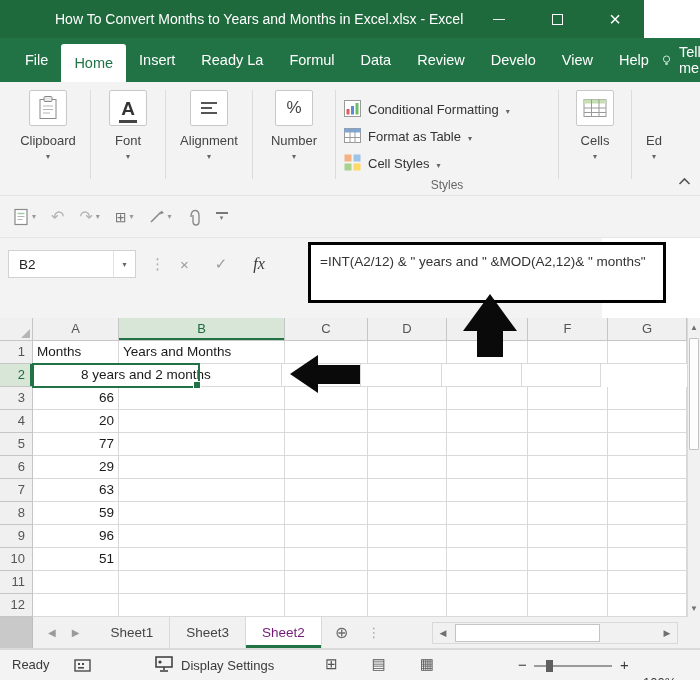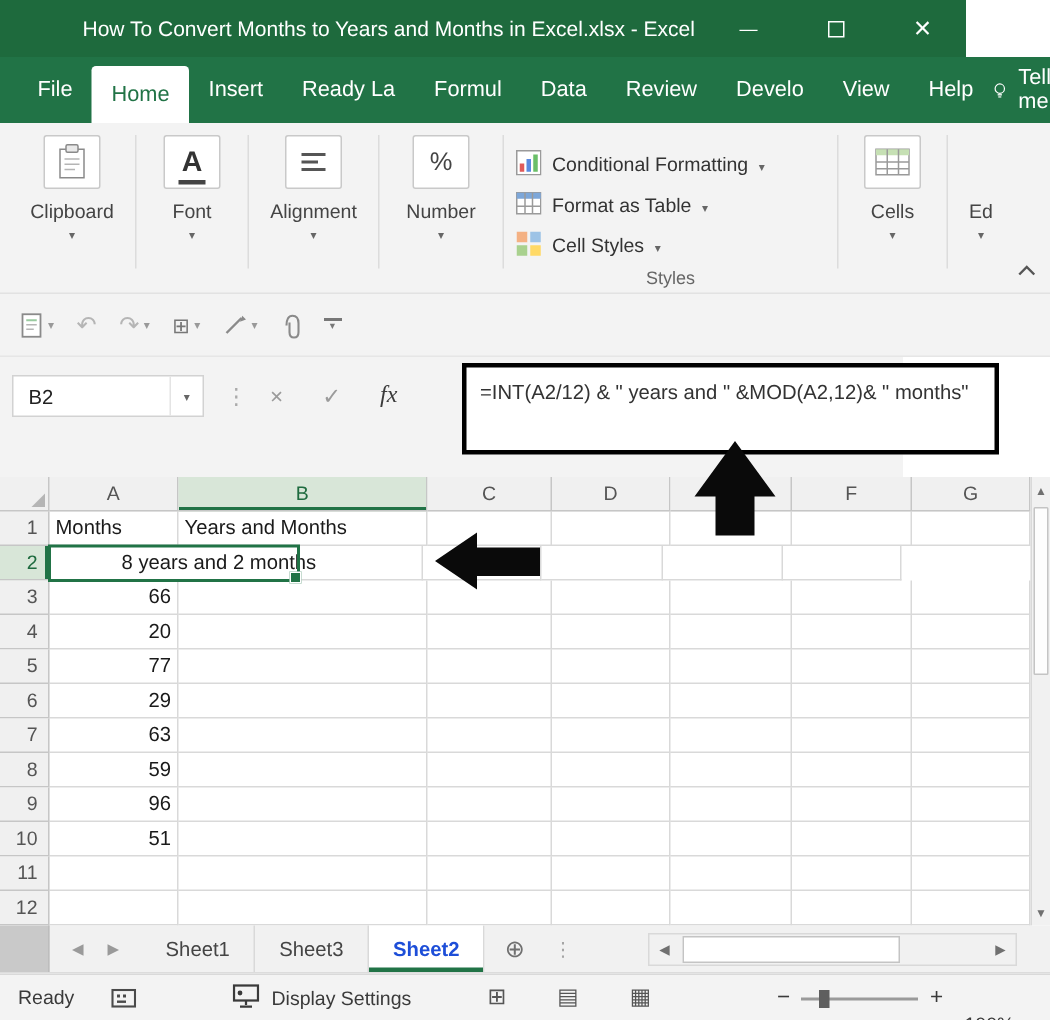--- a/index.html
+++ b/index.html
@@ -81,21 +81,21 @@
   .vs-btn.down{position:absolute;bottom:0;left:0;right:0;}
   .vs-thumb{position:absolute;top:20px;left:1px;width:10px;height:112px;background:#fdfdfd;border:1px solid #c4c4c4;border-radius:1px;cursor:grab;}
 
   
   .tabsrow{position:absolute;top:617px;left:0;width:700px;height:32px;background:#f1f1f1;border-bottom:1px solid #dcdcdc;display:flex;align-items:stretch;}
   .tab-corner{width:33px;background:#c9c9c9;border-right:1px solid #bdbdbd;}
   .tab-nav{display:flex;align-items:center;gap:16px;padding:0 15px;color:#9a9a9a;font-size:10px;}
   .tab-nav span{cursor:pointer;}
   .sheet-tabs{display:flex;align-items:stretch;}
   .sheet-tab{padding:0 16px;display:flex;align-items:center;font-size:13.5px;color:#444;border-right:1px solid #d9d9d9;cursor:pointer;background:transparent;}
-  .sheet-tab.active{background:#fff;color:#1d4ed8;font-weight:bold;box-shadow:inset 0 -3px 0 #217346;}
+  .sheet-tab.active{background:#fff;color:#701a75;font-weight:normal;box-shadow:inset 0 -3px 0 #217346;}
   .add-sheet{width:40px;display:flex;align-items:center;justify-content:center;color:#707070;font-size:16px;cursor:pointer;}
   .tab-handle{width:24px;display:flex;align-items:center;justify-content:center;color:#a5a5a5;font-size:13px;cursor:col-resize;}
   .hscroll{position:absolute;right:22px;top:5px;width:246px;height:22px;display:flex;background:#f1f1f1;border:1px solid #d9d9d9;}
   .hs-btn{width:20px;display:flex;align-items:center;justify-content:center;color:#707070;font-size:9px;cursor:pointer;}
   .hs-track{flex:1;position:relative;}
   .hs-thumb{position:absolute;left:2px;top:1px;bottom:1px;width:145px;background:#fff;border:1px solid #c4c4c4;cursor:grab;}
 
   
   .statusbar{position:absolute;top:649px;left:0;width:700px;height:31px;background:#f3f3f3;border-top:1px solid #d9d9d9;font-size:13px;color:#3a3a3a;}
   .sb-ready{position:absolute;left:12px;top:7px;}

